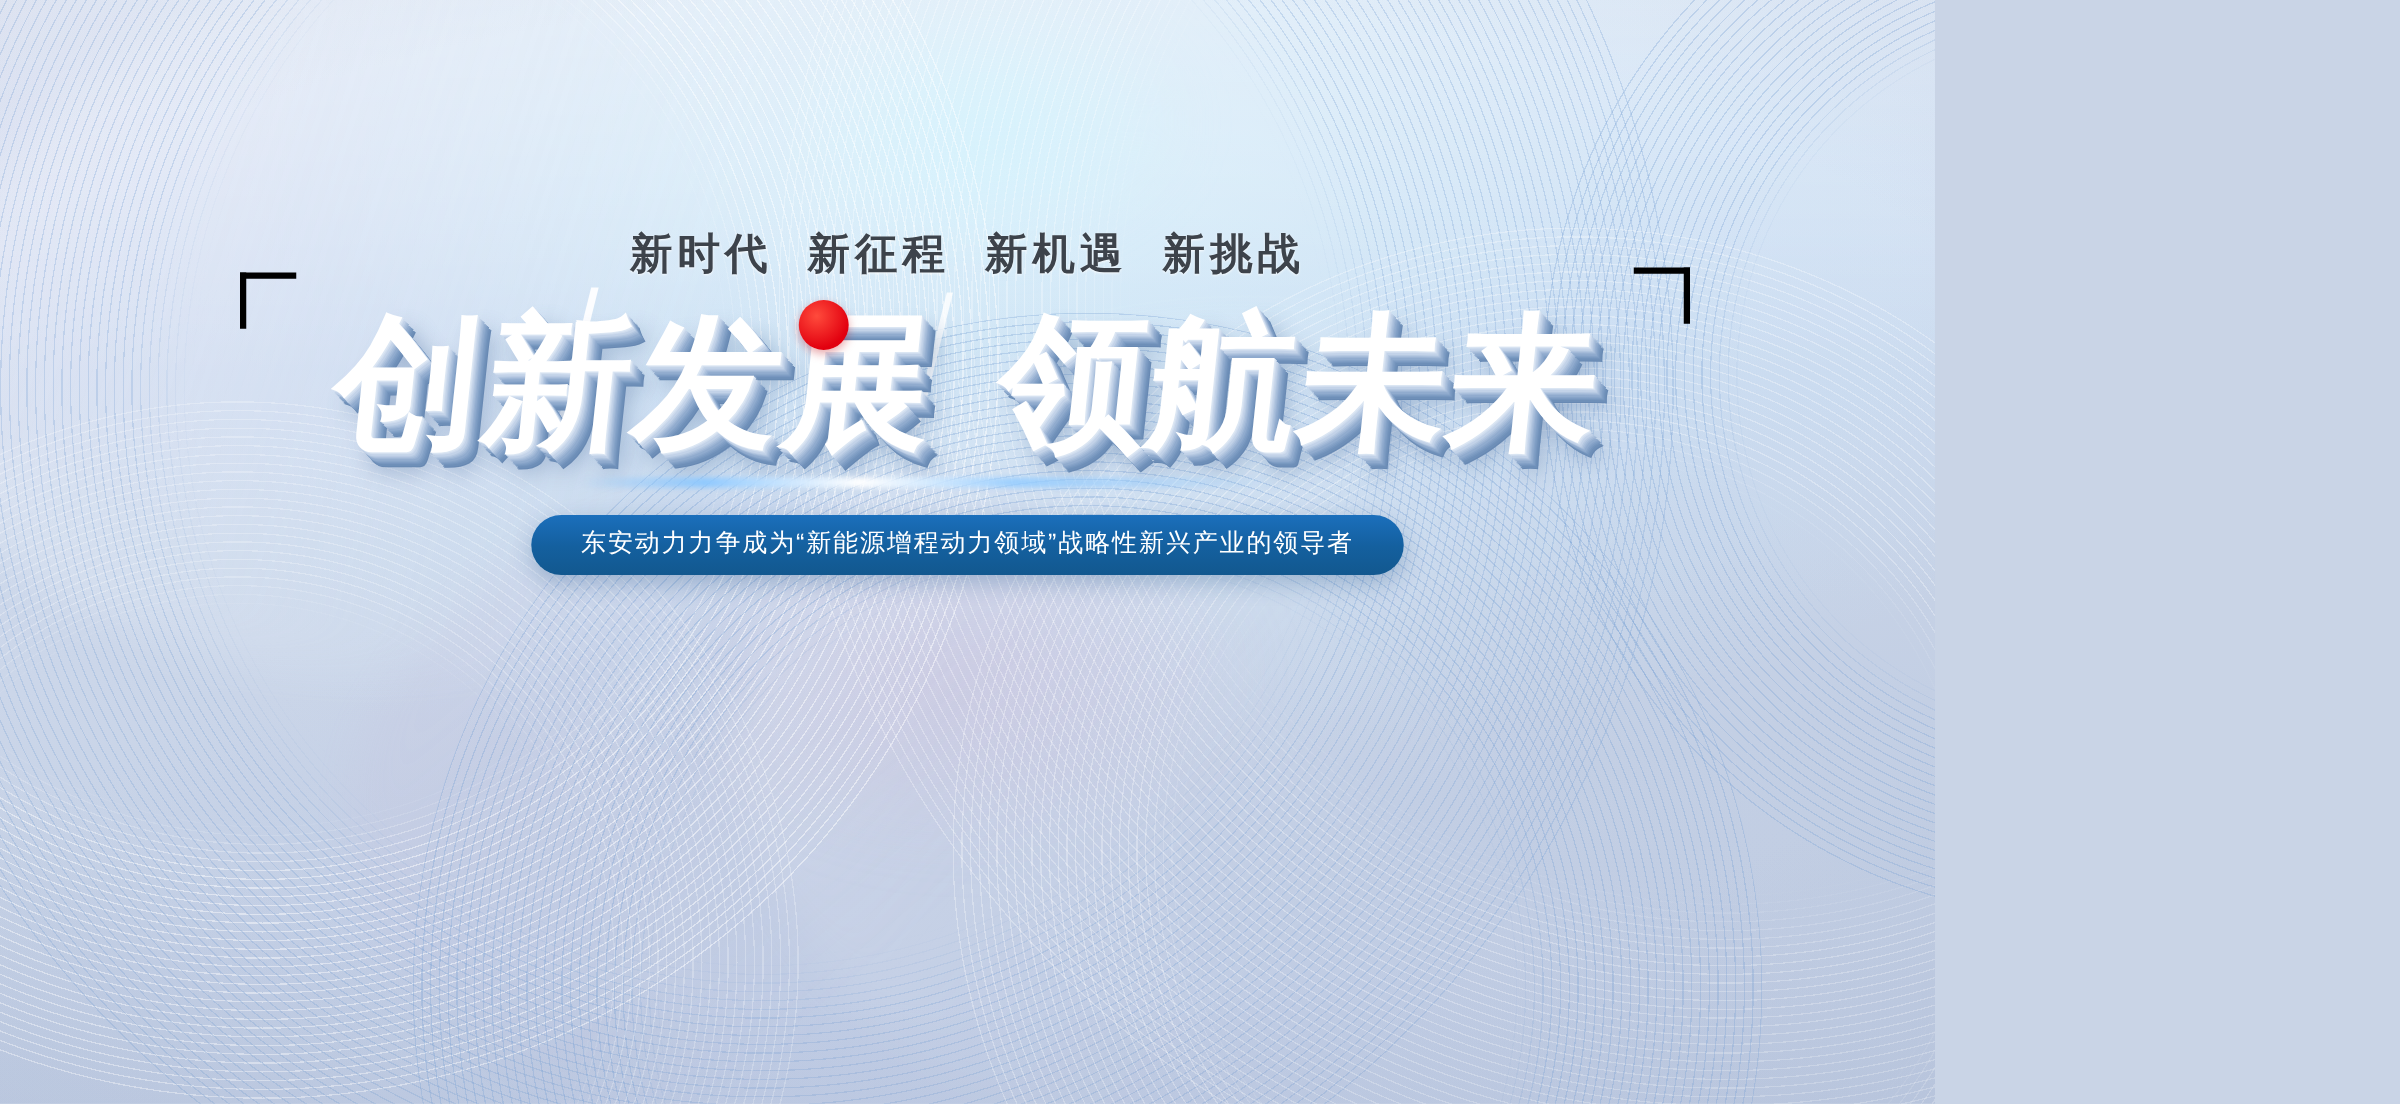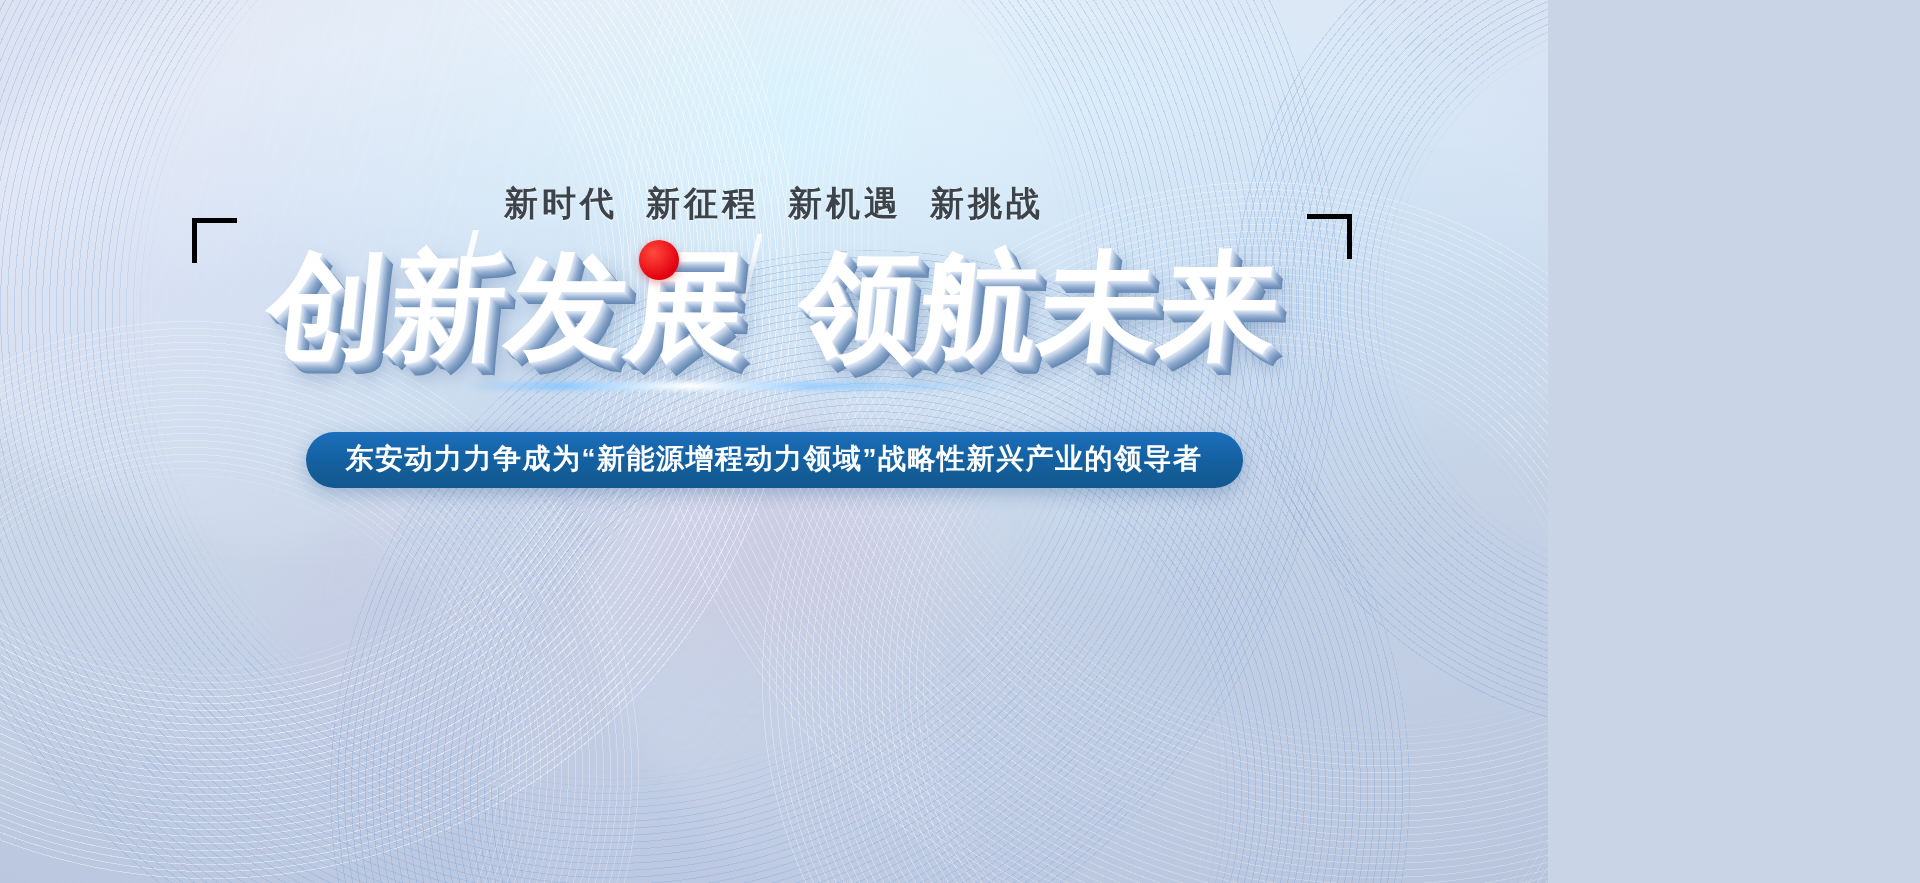--- a/index.html
+++ b/index.html
@@ -133,26 +133,26 @@
     box-shadow:0 3px 8px rgba(190,0,12,.35);
   }
 
   .lightstreak{
     position:absolute;left:240px;bottom:-14px;width:560px;height:8px;
     background:linear-gradient(90deg, rgba(255,255,255,0) 0%, rgba(140,200,255,.95) 18%, rgba(255,255,255,1) 40%, rgba(150,205,255,.9) 62%, rgba(255,255,255,0) 100%);
     filter:blur(2px);border-radius:6px;
   }
 
   .pill{
-    margin-top:56px;
+    margin-top:36px;
     background:linear-gradient(180deg,#1b6fbc 0%,#14609f 52%,#12588f 100%);
     border-radius:999px;
     padding:13px 40px 15px;
     color:#ffffff;
-    font-size:28px;font-weight:700;letter-spacing:1.5px;
+    font-size:20px;font-weight:400;letter-spacing:1.5px;
     line-height:1;white-space:nowrap;
     box-shadow:0 6px 18px rgba(24,74,130,.28);
   }
 </style>
 </head>
 <body>
 
 <div class="stage">
 
   <div class="bg-base"></div>

